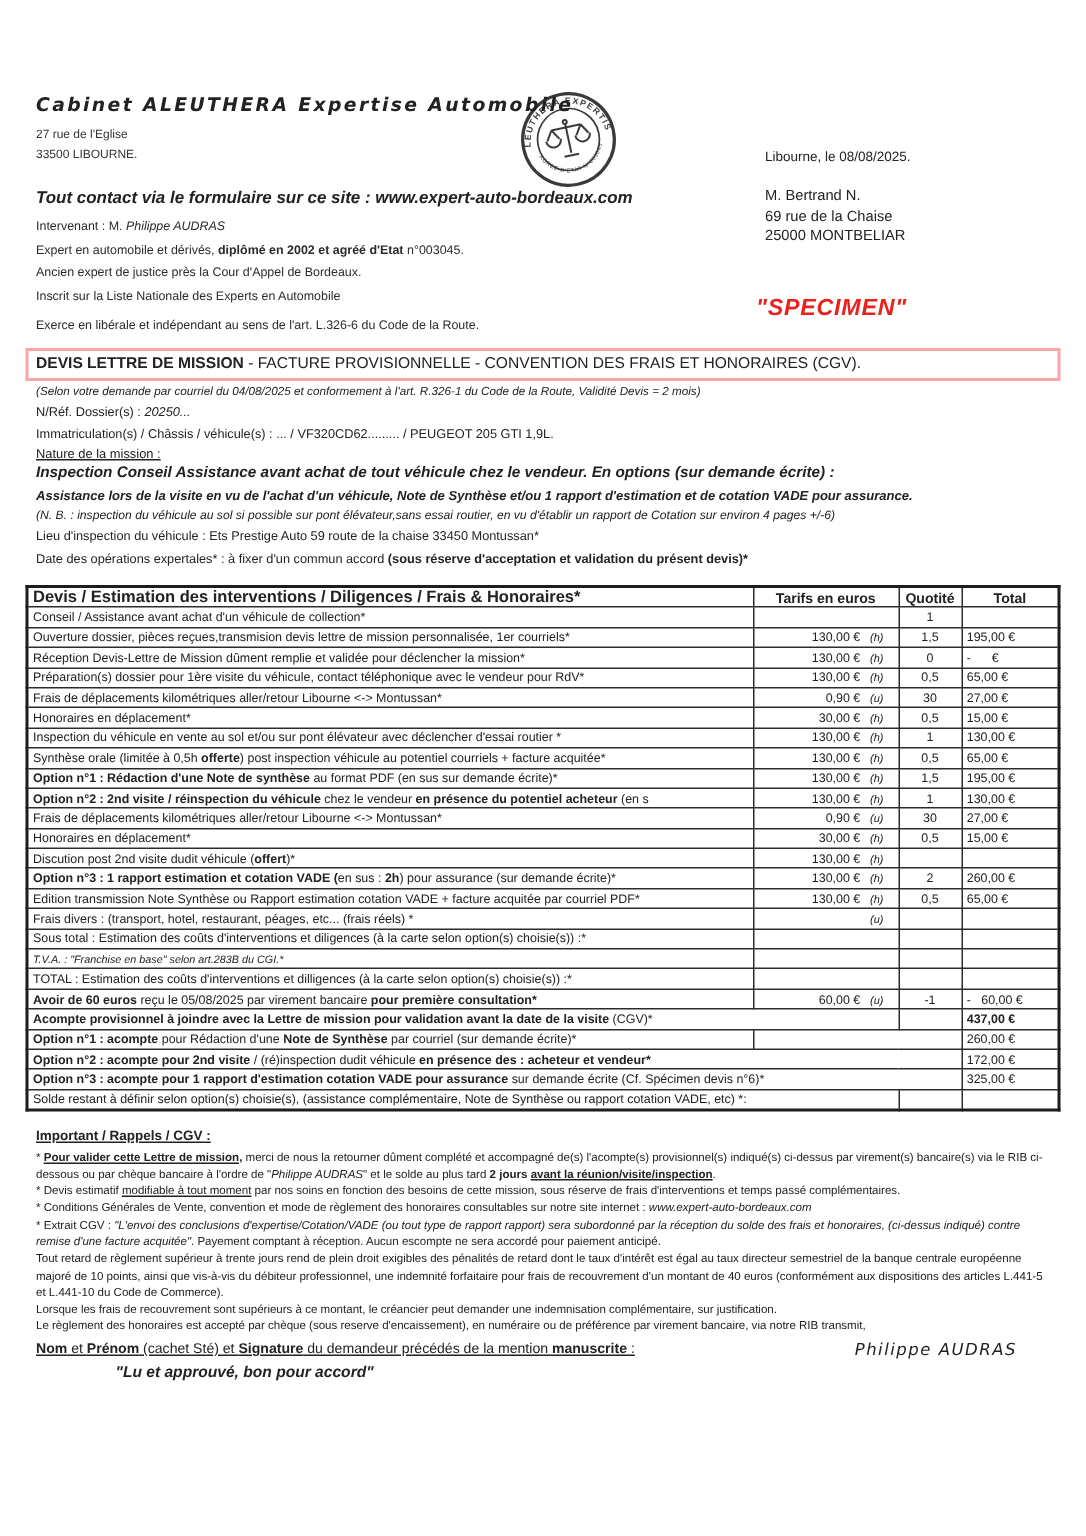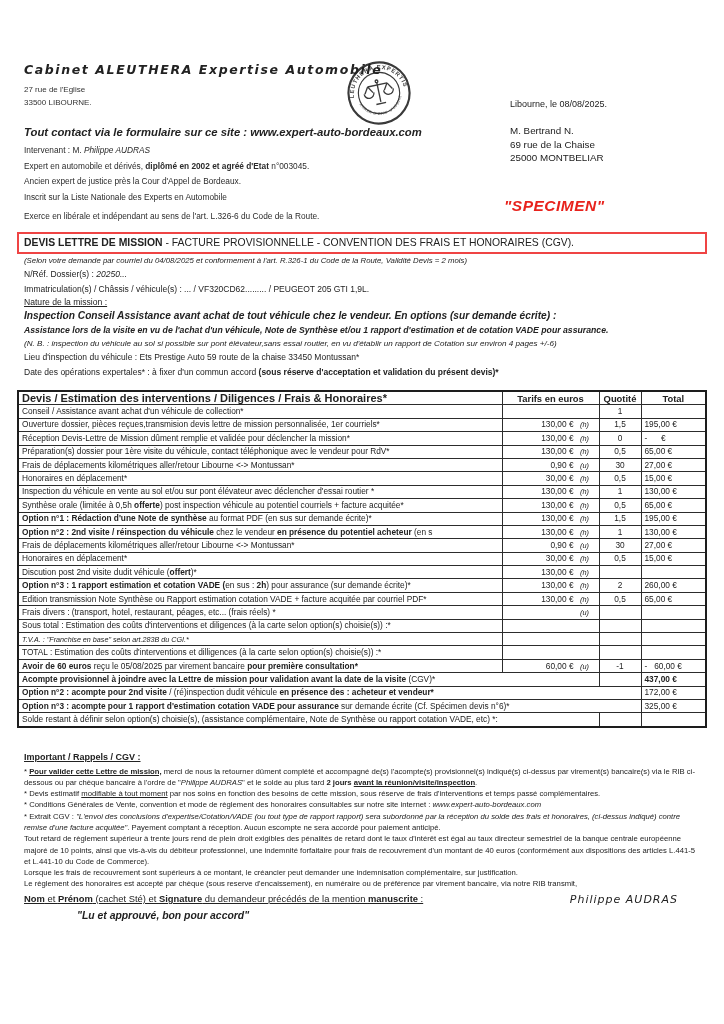--- a/index.html
+++ b/index.html
@@ -12,21 +12,21 @@
   .cabinet-addr{font-size:8px;line-height:12.5px;margin-top:7px;color:#333;}
   .stamp{position:absolute;left:346px;top:60px;width:66px;height:66px;transform:rotate(-12deg);opacity:.88;}
   .city-date{position:absolute;left:510px;top:99px;font-size:9px;}
   .recipient{position:absolute;left:510px;top:124px;font-size:9.8px;line-height:13.5px;}
   .specimen{position:absolute;left:504px;top:197px;font-size:15.5px;font-weight:bold;font-style:italic;letter-spacing:.5px;}
   .contact{position:absolute;left:24px;top:126px;font-size:11.3px;font-weight:bold;font-style:italic;}
   .credentials{position:absolute;left:24px;top:145px;font-size:8.3px;color:#2b2b2b;}
   .credentials .cred{margin-bottom:5.6px;}
   .credentials .cred.gap{margin-top:9px;}
   
-  .title-box{position:absolute;left:17px;top:232px;width:676px;border:2px solid #ef4444;
+  .title-box{position:absolute;left:17px;top:232px;width:676px;border:2px solid #fca5a5;
              padding:3px 5px 4px 5px;font-size:10.4px;background:#fff;}
   .ref-block{position:absolute;left:24px;top:256px;width:676px;}
   .ref-cond{font-size:7.8px;font-style:italic;margin-bottom:4px;}
   .ref-line{font-size:8.5px;margin-bottom:4.5px;}
   
   .mission{position:absolute;left:24px;top:297px;width:680px;}
   .mission-label{font-size:8.6px;text-decoration:underline;margin-bottom:3px;}
   .m1{font-size:10.2px;font-weight:bold;font-style:italic;margin-bottom:4px;}
   .m2{font-size:8.7px;margin-bottom:4px;}
   .m3{font-size:8.1px;margin-bottom:4px;}
@@ -265,20 +265,25 @@
           <td class="c-tarif"><span>60,00 €</span><span class="unit">(u)</span></td>
           <td class="c-qty">-1</td>
           <td class="c-total">-&nbsp;&nbsp;&nbsp;60,00 €</td>
         </tr>
         <tr>
           <td class="c-desc" colspan="2"><span class="b">Acompte provisionnel à joindre avec la Lettre de mission pour validation avant la date de la visite</span><span> (CGV)*</span></td>
           <td class="c-qty"></td>
           <td class="c-total b">437,00 €</td>
         </tr>
         <tr>
+          <td class="c-desc"><span class="b">Option n°1 : acompte</span><span> pour Rédaction d'une </span><span class="b">Note de Synthèse</span><span> par courriel (sur demande écrite)*</span></td>
+          <td class="c-merged" colspan="2"></td>
+          <td class="c-total">260,00 €</td>
+        </tr>
+        <tr>
           <td class="c-desc" colspan="3"><span class="b">Option n°2 : acompte pour 2nd visite</span><span> / (ré)inspection dudit véhicule </span><span class="b">en présence des : acheteur et vendeur*</span></td>
           <td class="c-total">172,00 €</td>
         </tr>
         <tr>
           <td class="c-desc" colspan="3"><span class="b">Option n°3 : acompte pour 1 rapport d'estimation cotation VADE pour assurance</span><span> sur demande écrite (Cf. Spécimen devis n°6)*</span></td>
           <td class="c-total">325,00 €</td>
         </tr>
         <tr>
           <td class="c-desc" colspan="2"><span>Solde restant à définir selon option(s) choisie(s), (assistance complémentaire, Note de Synthèse ou rapport cotation VADE, etc) *:</span></td>
           <td class="c-qty"></td>

